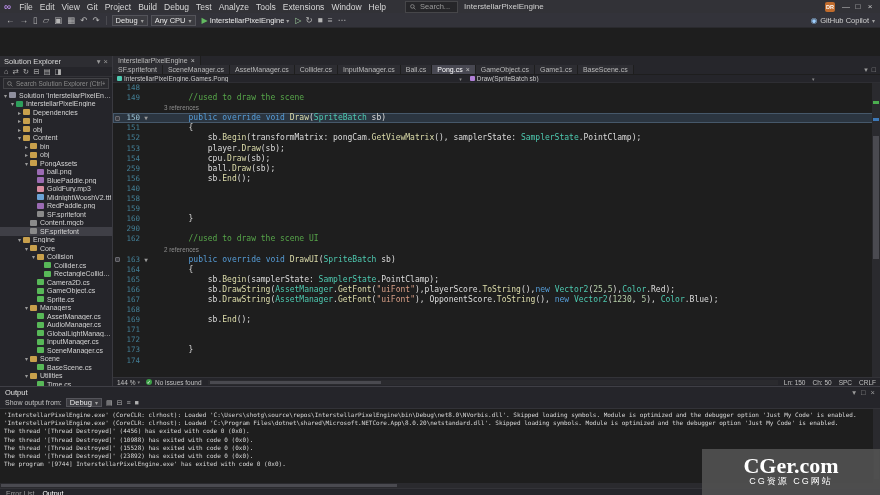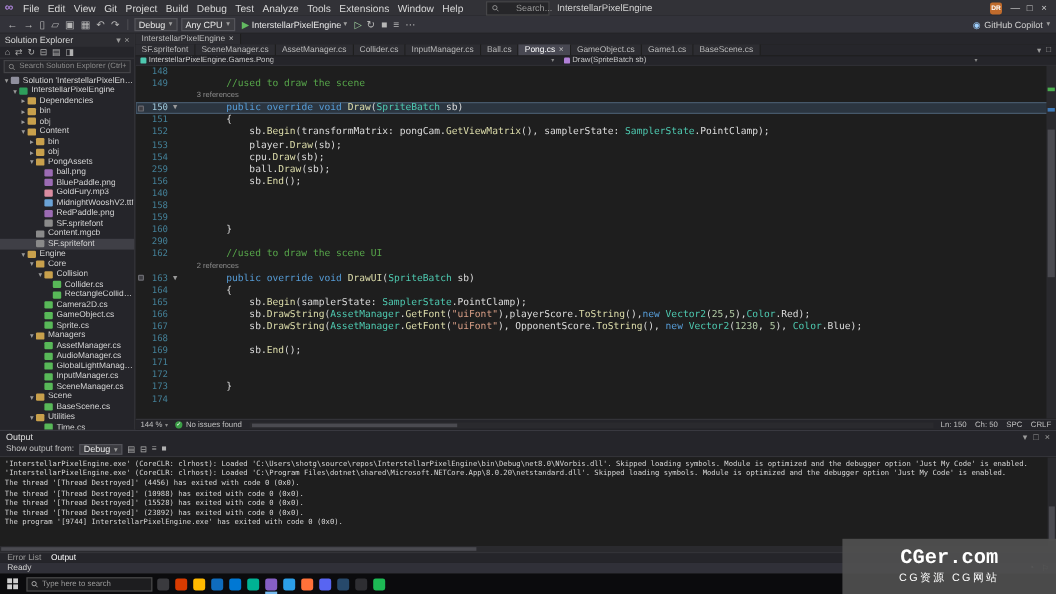--- a/index.html
+++ b/index.html
@@ -5,40 +5,40 @@
   html,body{margin:0;padding:0;background:#000;}
   *{box-sizing:border-box;}
   #screen{position:relative;width:880px;height:495px;background:#1e1e1e;overflow:hidden;
     font-family:"Liberation Sans",sans-serif;color:#cccccc;user-select:none;}
   
   .menubar{height:13px;background:#323237;display:flex;align-items:center;font-size:8.5px;padding:0 4px;gap:2px;}
   .vs-logo{color:#b287e0;font-weight:bold;font-size:10px;margin-right:3px;}
   .menus{display:flex;gap:1px;}
   .menu-item{padding:0 3px;color:#d8d8d8;cursor:default;}
   .tb-center{display:flex;align-items:center;gap:6px;margin-left:14px;}
-  .searchbox{display:flex;align-items:center;gap:14px;background:#262629;border:1px solid #464649;height:10px;
+  .searchbox{display:flex;align-items:center;gap:4px;background:#262629;border:1px solid #464649;height:10px;
     padding:5px 4px;width:53px;color:#9a9a9a;font-size:7.5px;}
   .win-title{color:#d0d0d0;font-size:8px;}
   .tb-right{margin-left:auto;display:flex;align-items:center;gap:5px;}
   .avatar{width:10px;height:10px;background:#c06b2c;color:#fff;font-size:5.5px;font-weight:bold;
     display:flex;align-items:center;justify-content:center;border-radius:2px;}
   .win-btn{width:12px;text-align:center;color:#c8c8c8;font-size:8px;}
   
   .toolbar{height:15px;background:#33333a;display:flex;align-items:center;padding:0 5px;gap:3px;font-size:8px;border-bottom:1px solid #2a2a2e;}
   .tbtn{color:#b6b6b6;font-size:8.5px;padding:0 1px;}
   .tsep{width:1px;height:9px;background:#4a4a50;margin:0 2px;}
   .combo{display:flex;align-items:center;gap:3px;background:#3c3c41;border:1px solid #54545a;height:11px;
     padding:0 3px;font-size:7.5px;color:#e8e8e8;}
   .combo .car{font-size:6px;color:#a0a0a0;}
   .runbtn{display:flex;align-items:center;gap:2px;color:#e8e8e8;font-size:7.5px;padding:0 3px;}
   .runbtn .play{color:#63ba61;font-size:8px;}
   .ghost-play{color:#9fd09e;font-size:8px;}
   .copilot{margin-left:auto;display:flex;align-items:center;gap:3px;font-size:7.5px;color:#d0d0d0;}
   
-  .main{display:flex;height:330px;}
+  .main{display:flex;height:330px;margin-top:28px;}
   
   .sol-exp{width:113px;background:#25252a;border-right:1px solid #3a3a40;display:flex;flex-direction:column;font-size:7px;}
   .se-title{height:11px;display:flex;align-items:center;padding:0 4px;color:#d8d8d8;font-size:7.5px;background:#2d2d32;}
   .se-title .se-ctrl{margin-left:auto;display:flex;gap:3px;color:#9a9a9a;}
   .se-tools{height:10px;display:flex;align-items:center;gap:4px;padding:0 4px;color:#b0b0b0;border-bottom:1px solid #333338;font-size:7.5px;}
   .se-search{height:11px;margin:1px 3px;background:#2a2a2e;border:1px solid #434347;display:flex;align-items:center;gap:3px;
     padding:0 3px;color:#8a8a8a;font-size:6.5px;}
   .tree{flex:1;overflow:hidden;padding-top:1px;}
   .tree-row{height:8.5px;display:flex;align-items:center;white-space:nowrap;color:#d4d4d4;}
   .tree-row.sel{background:#3f3f46;}
@@ -113,21 +113,21 @@
   .winlogo{display:grid;grid-template-columns:4px 4px;grid-template-rows:4px 4px;gap:1px;}
   .winlogo span{background:#cfcfcf;}
   .tb-search{width:105px;height:12px;background:#1d1d1f;border:1px solid #4a4a4a;display:flex;align-items:center;gap:3px;
     padding:0 3px;color:#9a9a9a;font-size:6.5px;white-space:nowrap;}
   .apps{display:flex;gap:5px;align-items:center;}
   .app{width:10px;height:10px;border-radius:2px;position:relative;}
   .app.active::after{content:"";position:absolute;left:0;right:0;bottom:-3px;height:1.5px;background:#76b9ed;}
   
   .watermark{position:absolute;right:0;bottom:0;width:178px;height:46px;background:rgba(80,80,80,0.93);z-index:60;
     display:flex;flex-direction:column;align-items:center;justify-content:center;color:#ffffff;}
-  .wm1{font-family:Liberation Mono, monospace;font-size:17px;font-weight:bold;line-height:18px;}
+  .wm1{font-family:Liberation Serif, serif;font-size:22px;font-weight:bold;line-height:18px;}
   .wm2{font-size:9px;letter-spacing:2px;}
   .mag{width:6px;height:6px;flex:none;}
 </style>
 </head>
 <body>
 
 <div id="screen">
 
   <div class="menubar">
     <span class="vs-logo">∞</span>

